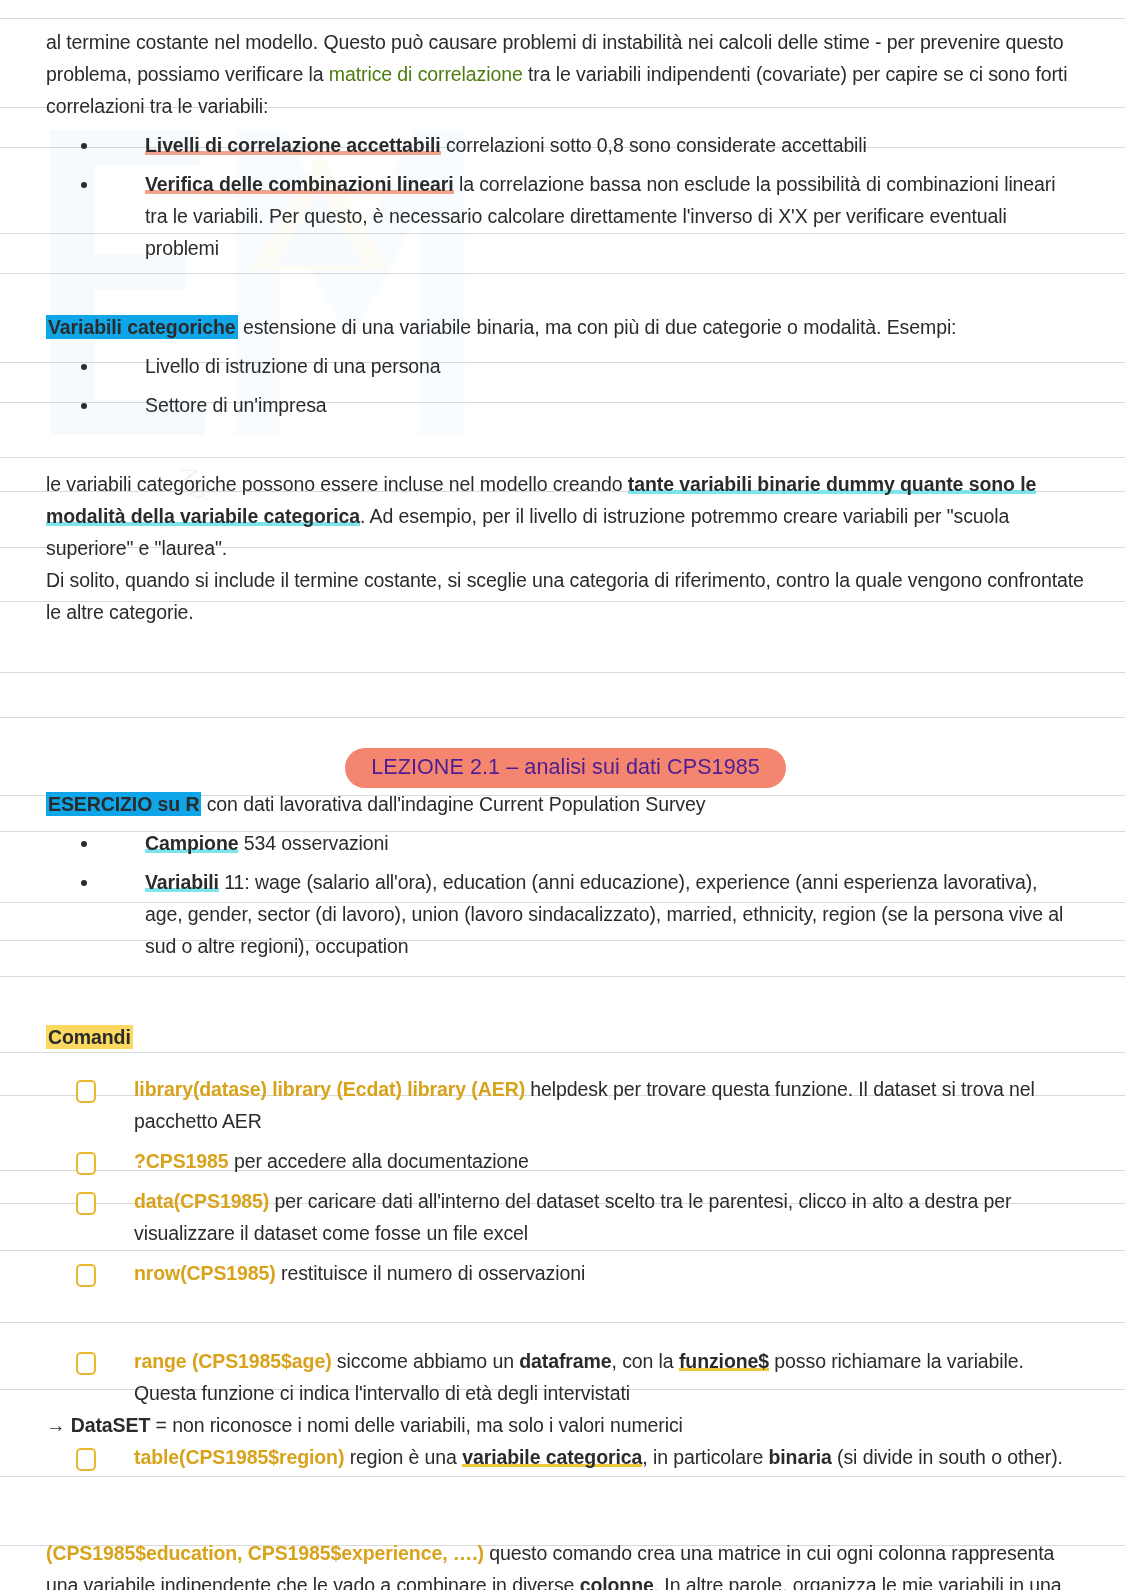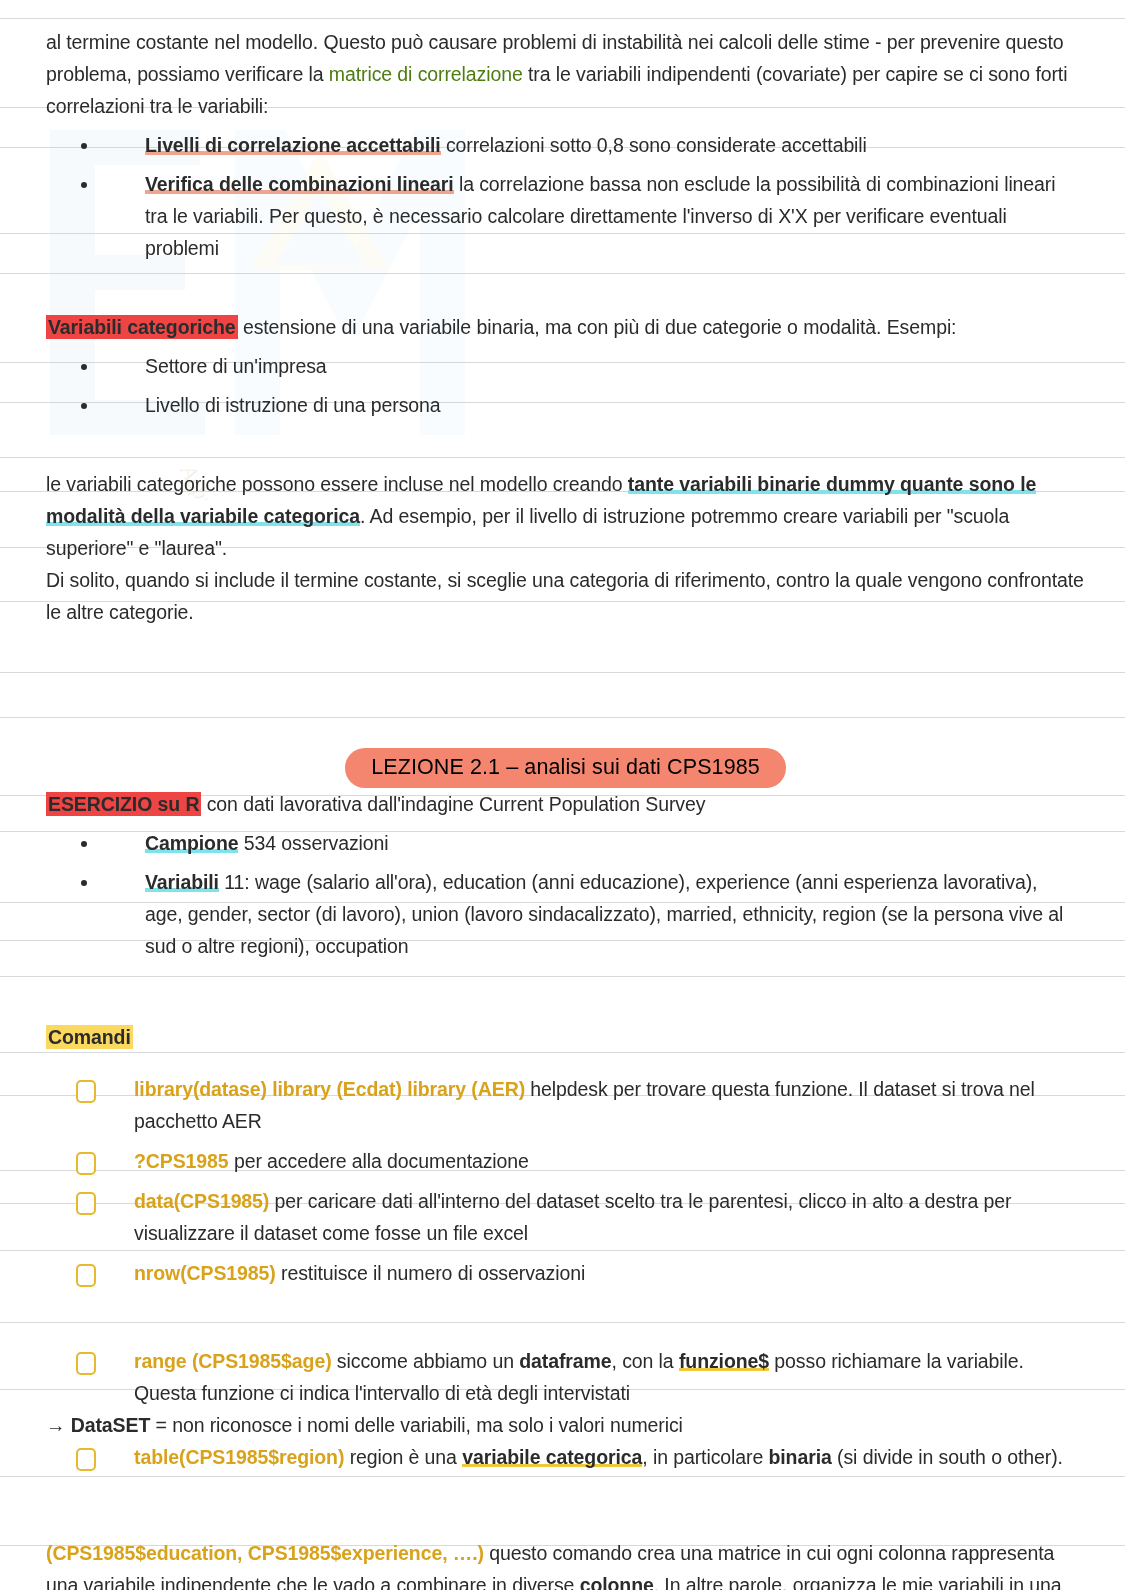--- a/index.html
+++ b/index.html
@@ -82,21 +82,21 @@
     height: 6px;
     border-radius: 50%;
     background: #2b2b2b;
   }
 
   
   .b        { font-weight: bold; }
   .i        { font-style: italic; }
   .red      { color: #4d7c0f; }
   .orange   { color: #d9a21b; }
-  .hl-cyan  { background: #ef4444; padding: 1px 2px; }
+  .hl-cyan  { background: #0ea5e9; padding: 1px 2px; }
   .hl-yellow{ background: #fbd85f; padding: 1px 2px; }
   .u-orange {
     font-weight: bold;
     background-image: linear-gradient(#f0a48e, #f0a48e);
     background-repeat: no-repeat;
     background-position: 0 95%;
     background-size: 100% 4px;
   }
   .u-cyan {
     background-image: linear-gradient(#7fe3ea, #7fe3ea);
@@ -120,21 +120,21 @@
   }
 
   
   .banner-wrap {
     text-align: center;
     margin: 0;
   }
   .banner {
     display: inline-block;
     background: #f4866f;
-    color: #000000;
+    color: #4c1d95;
     border-radius: 22px;
     padding: 4px 26px 6px 26px;
     font-size: 21.5px;
     line-height: 30px;
     letter-spacing: 0.1px;
   }
 
   
   ul.cbox {
     margin: 0;
@@ -233,24 +233,24 @@
     </ul>
 
     <div class="spacer-40"></div>
 
     <p class="para">
       <span class="hl-cyan b">Variabili categoriche</span><span> estensione di una variabile binaria, ma con più di due categorie o modalità. Esempi:</span>
     </p>
 
     <ul class="bullets">
       <li>
+        <span>Livello di istruzione di una persona</span>
+      </li>
+      <li>
         <span>Settore di un'impresa</span>
-      </li>
-      <li>
-        <span>Livello di istruzione di una persona</span>
       </li>
     </ul>
 
     <div class="spacer-40"></div>
 
     <p class="para">
       <span>le variabili categoriche possono essere incluse nel modello creando </span><span class="u-cyan-b">tante variabili binarie dummy quante sono le modalità della variabile categorica</span><span>. Ad esempio, per il livello di istruzione potremmo creare variabili per "scuola superiore" e "laurea".</span>
     </p>
     <p class="para">Di solito, quando si include il termine costante, si sceglie una categoria di riferimento, contro la quale vengono confrontate le altre categorie.</p>
 

